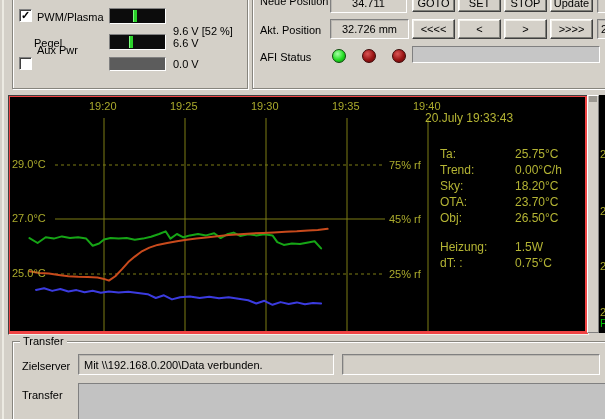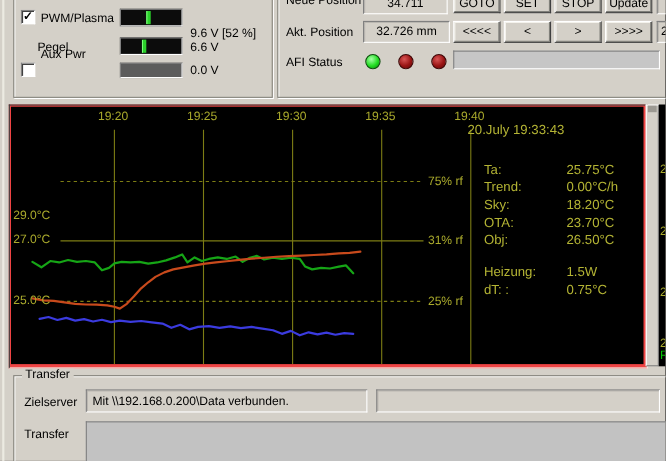--- a/index.html
+++ b/index.html
@@ -116,24 +116,24 @@
         <polyline points="19.5,141.1 27.6,146.0 35.7,140.3 43.8,141.6 51.9,139.4 60.0,141.1 68.1,140.3 76.2,141.6 82.7,148.7 89.1,146.5 94.0,142.4 100.5,141.1 108.6,141.6 116.7,141.1 124.8,142.7 132.9,141.6 141.0,139.7 149.1,137.0 155.6,134.3 160.4,141.6 166.9,137.0 173.4,140.3 179.9,138.4 188.0,137.0 196.1,138.4 204.2,136.2 210.6,141.1 217.1,137.3 223.6,135.6 230.1,138.9 238.2,137.3 246.3,138.4 254.4,137.3 262.5,138.4 267.3,145.2 273.8,147.9 281.9,146.5 290.0,147.1 298.1,145.4 304.6,144.3 311.1,151.4" fill="none" stroke="#16a516" stroke-width="2" stroke-linejoin="round" stroke-linecap="round"></polyline>
         <polyline points="19.5,174.3 29.2,176.0 38.9,176.5 48.6,177.9 58.4,179.2 68.1,179.8 77.8,180.0 87.5,180.6 94.0,181.9 98.9,183.6 105.3,179.2 111.8,172.4 118.3,165.1 124.8,159.6 131.3,154.7 139.4,150.6 147.5,147.9 157.2,146.0 166.9,144.3 176.6,142.7 186.3,141.6 196.1,140.5 207.4,139.2 218.7,138.1 230.1,137.3 241.4,136.4 252.8,135.9 264.1,135.4 275.4,134.8 286.8,134.3 298.1,133.4 307.8,132.9 317.6,131.8" fill="none" stroke="#c84a1c" stroke-width="2" stroke-linejoin="round" stroke-linecap="round"></polyline>
         <polyline points="26.0,192.9 34.1,191.2 42.2,193.9 50.3,192.0 58.4,194.5 66.5,193.1 74.6,195.3 82.7,193.7 90.8,195.8 98.9,194.5 108.6,195.6 118.3,194.8 128.0,196.1 137.7,197.2 145.8,201.0 153.9,198.3 162.0,202.4 170.1,200.2 179.9,199.4 189.6,201.0 199.3,199.7 209.0,201.3 218.7,200.2 228.5,201.8 238.2,203.2 246.3,206.5 254.4,203.8 262.5,207.8 270.6,205.1 278.7,207.0 286.8,205.4 294.9,207.3 303.0,205.9 311.1,206.5" fill="none" stroke="#3b3bdf" stroke-width="2" stroke-linejoin="round" stroke-linecap="round"></polyline>
       </svg>
     <div id="chart-labels">
         <div class="chart-label" style="left: 79px; top: 3px;">19:20</div>
         <div class="chart-label" style="left: 160px; top: 3px;">19:25</div>
         <div class="chart-label" style="left: 241px; top: 3px;">19:30</div>
         <div class="chart-label" style="left: 322px; top: 3px;">19:35</div>
         <div class="chart-label" style="left: 403px; top: 3px;">19:40</div>
-        <div class="chart-label" style="left: 2px; top: 61px; margin-top: 32px;">29.0°C</div>
+        <div class="chart-label" style="left: 2px; top: 61px;">29.0°C</div>
         <div class="chart-label" style="left: 379px; top: 62px;">75% rf</div>
         <div class="chart-label" style="left: 2px; top: 115px;">27.0°C</div>
-        <div class="chart-label" style="left: 379px; top: 116px;">31% rf</div>
+        <div class="chart-label" style="left: 379px; top: 116px;">45% rf</div>
         <div class="chart-label" style="left: 2px; top: 170px;">25.0°C</div>
         <div class="chart-label" style="left: 379px; top: 171px;">25% rf</div>
       </div>
     <div id="readout">
         <div class="readout-label" style="left: 415px; top: 14px;">20.July 19:33:43</div>
         <div class="readout-label" style="left: 430px; top: 50px;">Ta:</div>
         <div class="readout-label" style="left: 505px; top: 50px;">25.75°C</div>
         <div class="readout-label" style="left: 430px; top: 66px;">Trend:</div>
         <div class="readout-label" style="left: 505px; top: 66px;">0.00°C/h</div>
         <div class="readout-label" style="left: 430px; top: 82px;">Sky:</div>

